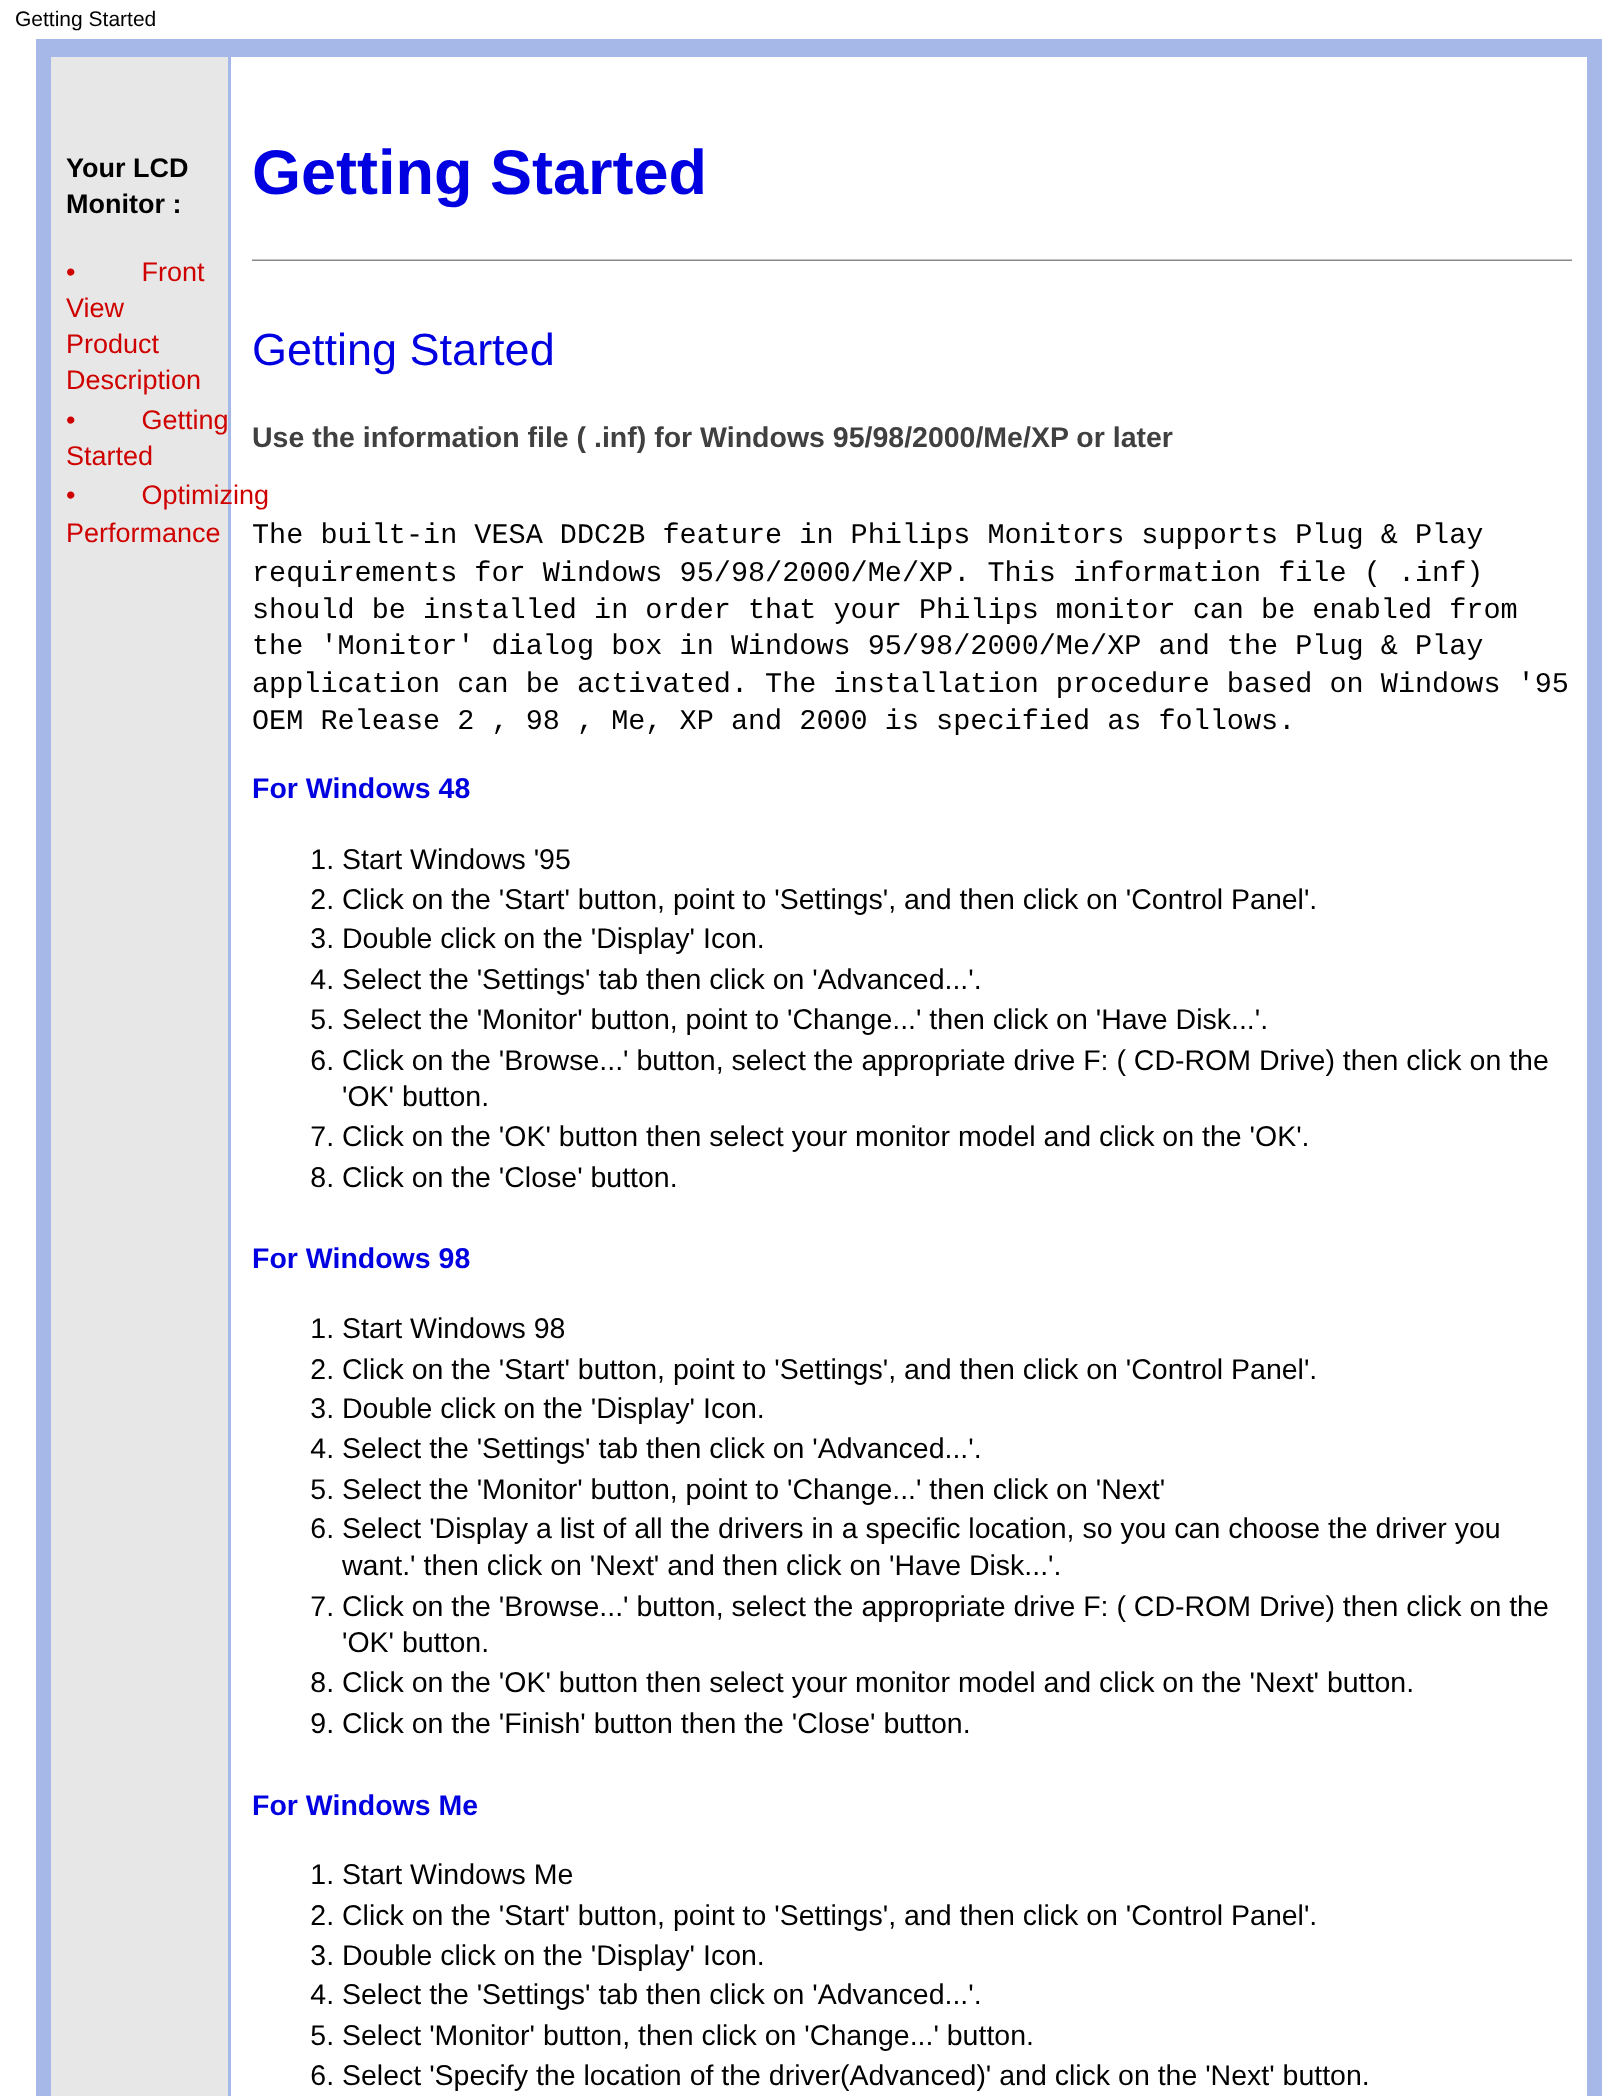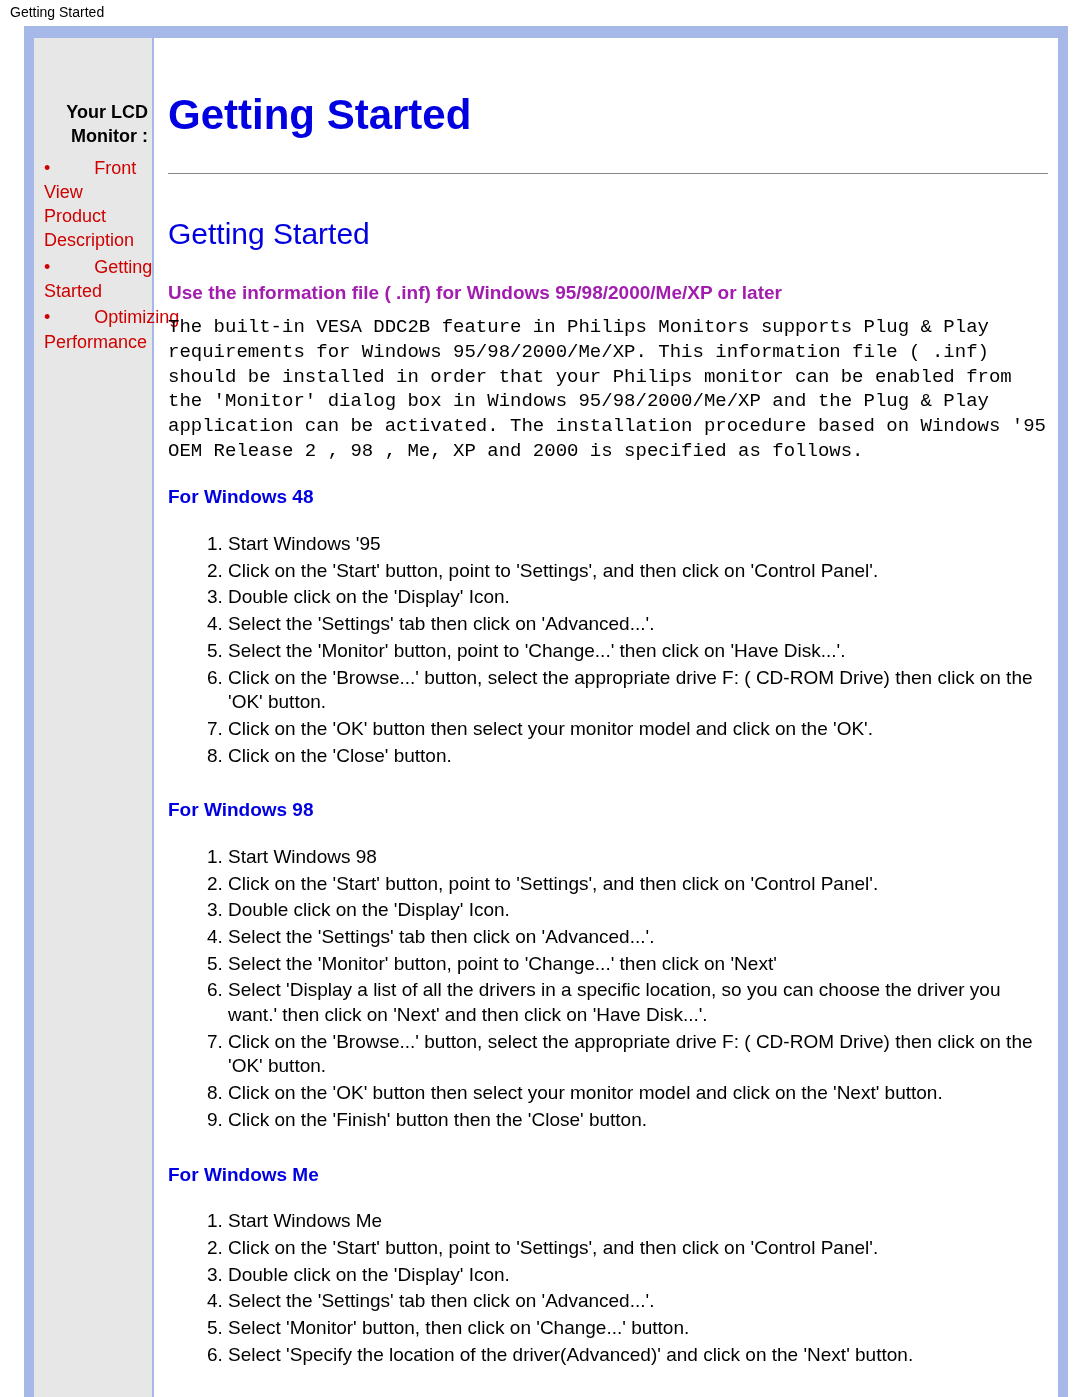--- a/index.html
+++ b/index.html
@@ -39,22 +39,21 @@
     background: #e7e7e7;
     padding: 62px 4px 10px 10px;
     font-size: 18px;
     line-height: 1.35;
     border-right: 2px solid #a5b8e8;
     box-sizing: border-box;
   }
   .sidebar-title {
     font-weight: bold;
     color: #000;
-    margin-bottom: 7px;
-    text-align: right;
+    margin-bottom: 20px;
   }
   .sidebar-list {
     list-style: none;
     padding: 0;
     margin: 0;
   }
   .sidebar-list li {
     margin: 0 0 2px 0;
   }
   .bullet {
@@ -91,24 +90,24 @@
     border-top: 1px solid #888;
     margin: 14px 0 40px 0;
   }
   .sub-title {
     color: #0000e0;
     font-weight: normal;
     font-size: 30px;
     margin: 0 0 28px 0;
   }
   .info-heading {
-    color: #a21caf;
+    color: #404040;
     font-weight: bold;
     font-size: 19px;
-    margin: 0 0 10px 0;
+    margin: 0 0 40px 0;
   }
   .para {
     margin: 0 0 22px 0;
     color: #000;
     font-family: Liberation Mono, monospace;
   }
   .os-heading {
     color: #0000e0;
     font-weight: bold;
     font-size: 19px;

